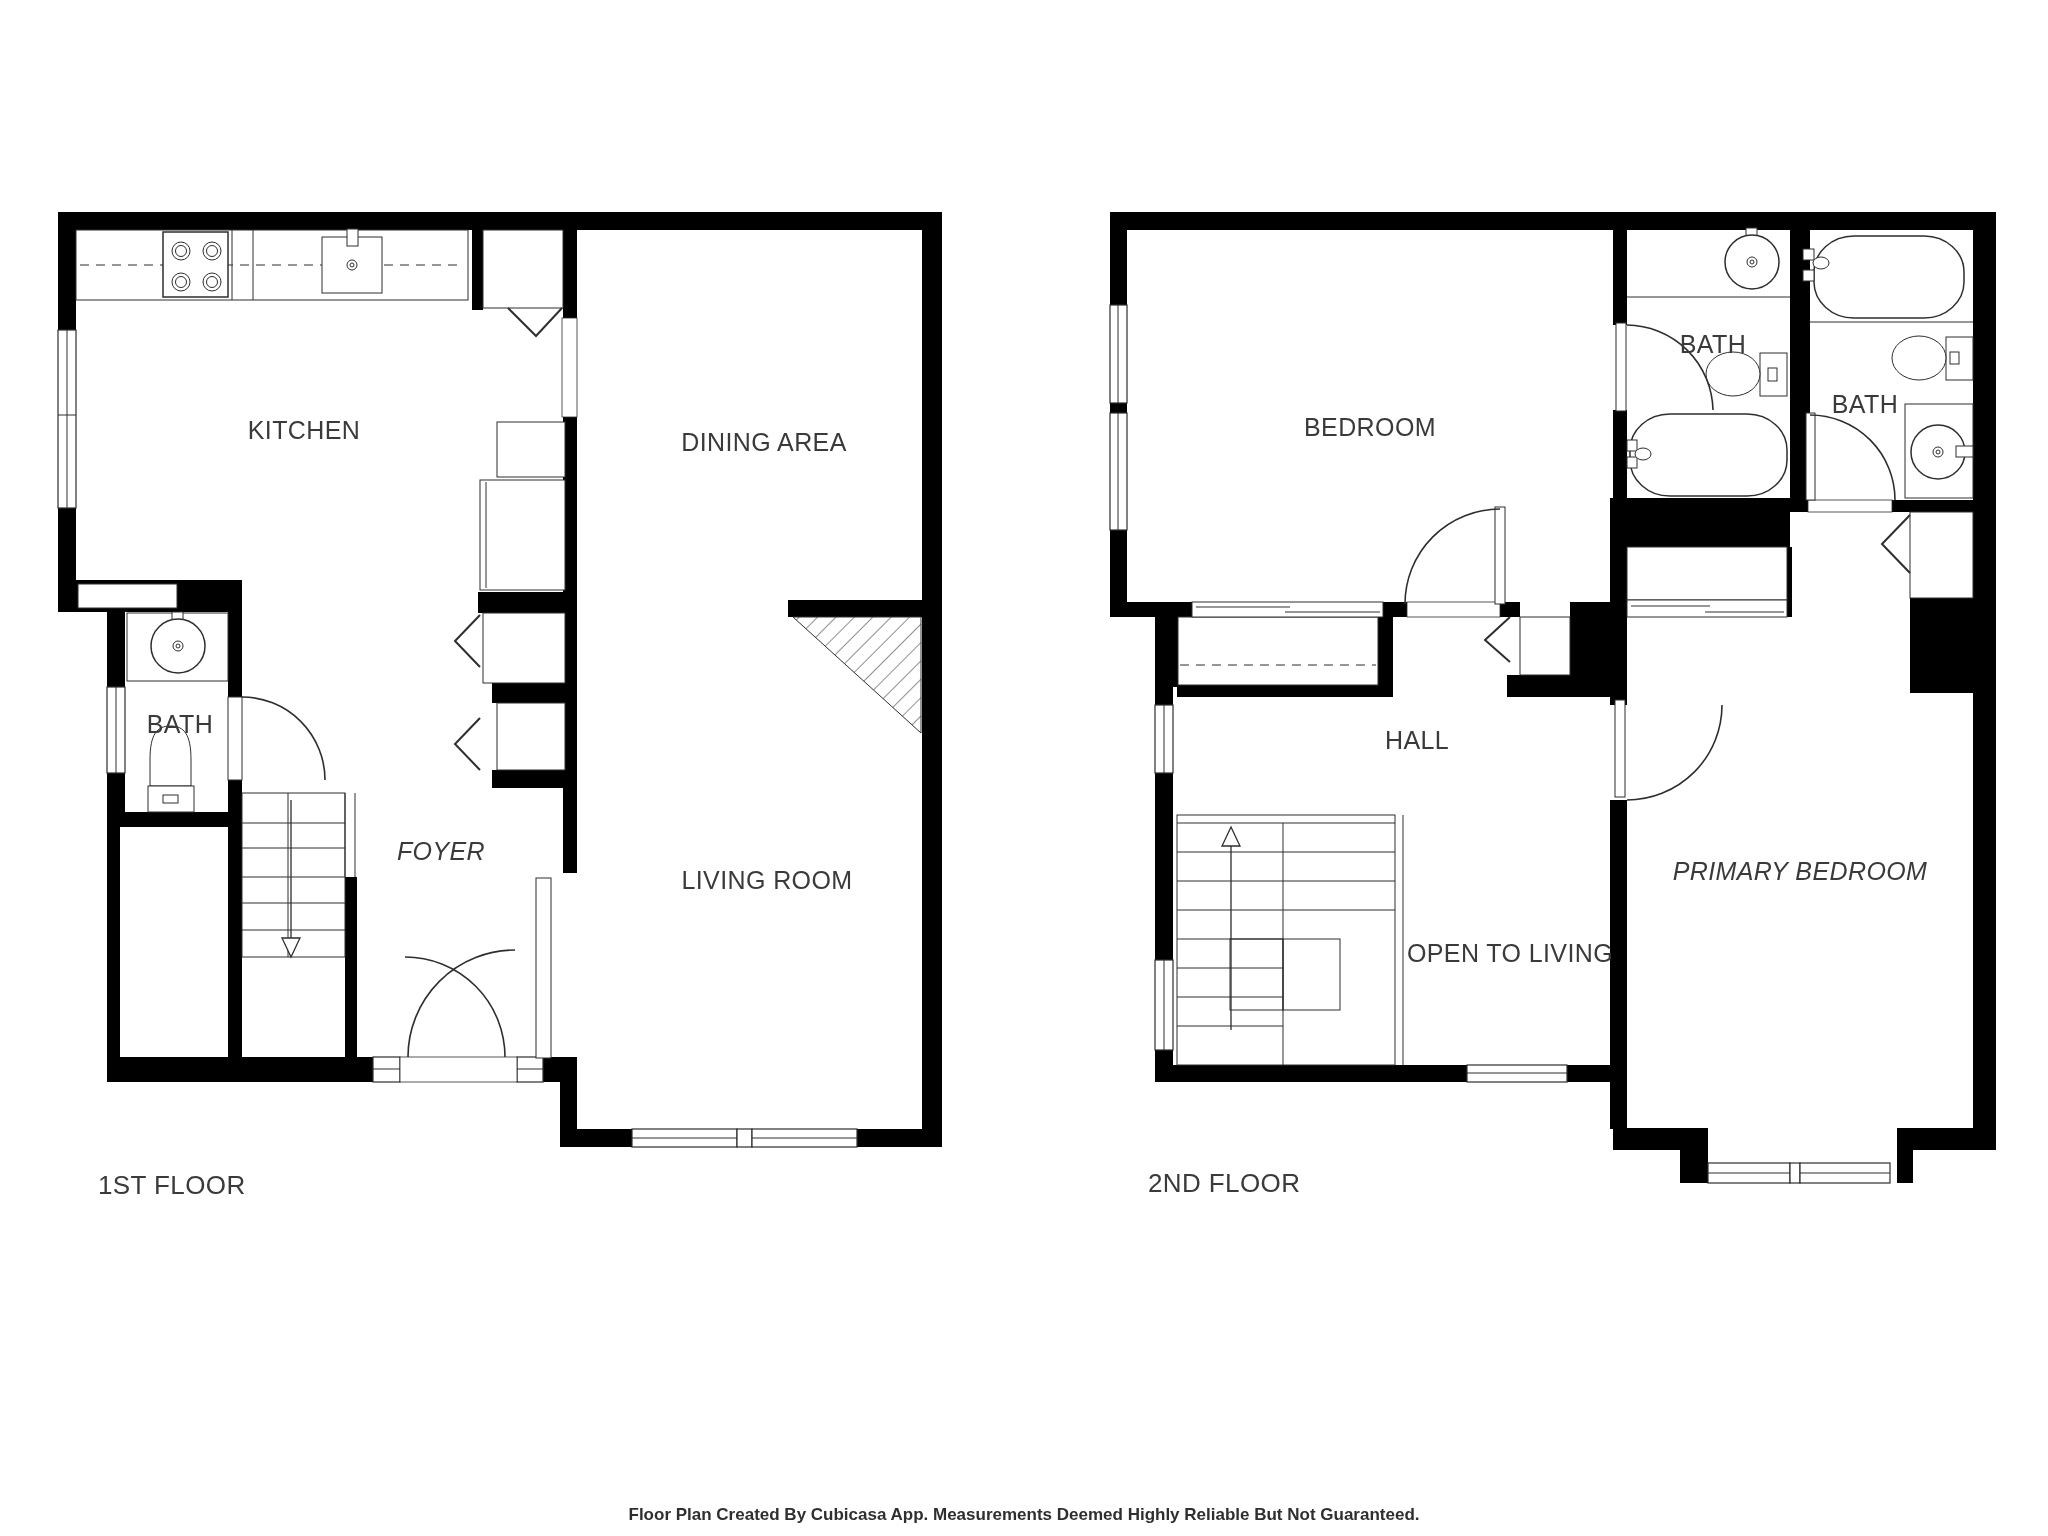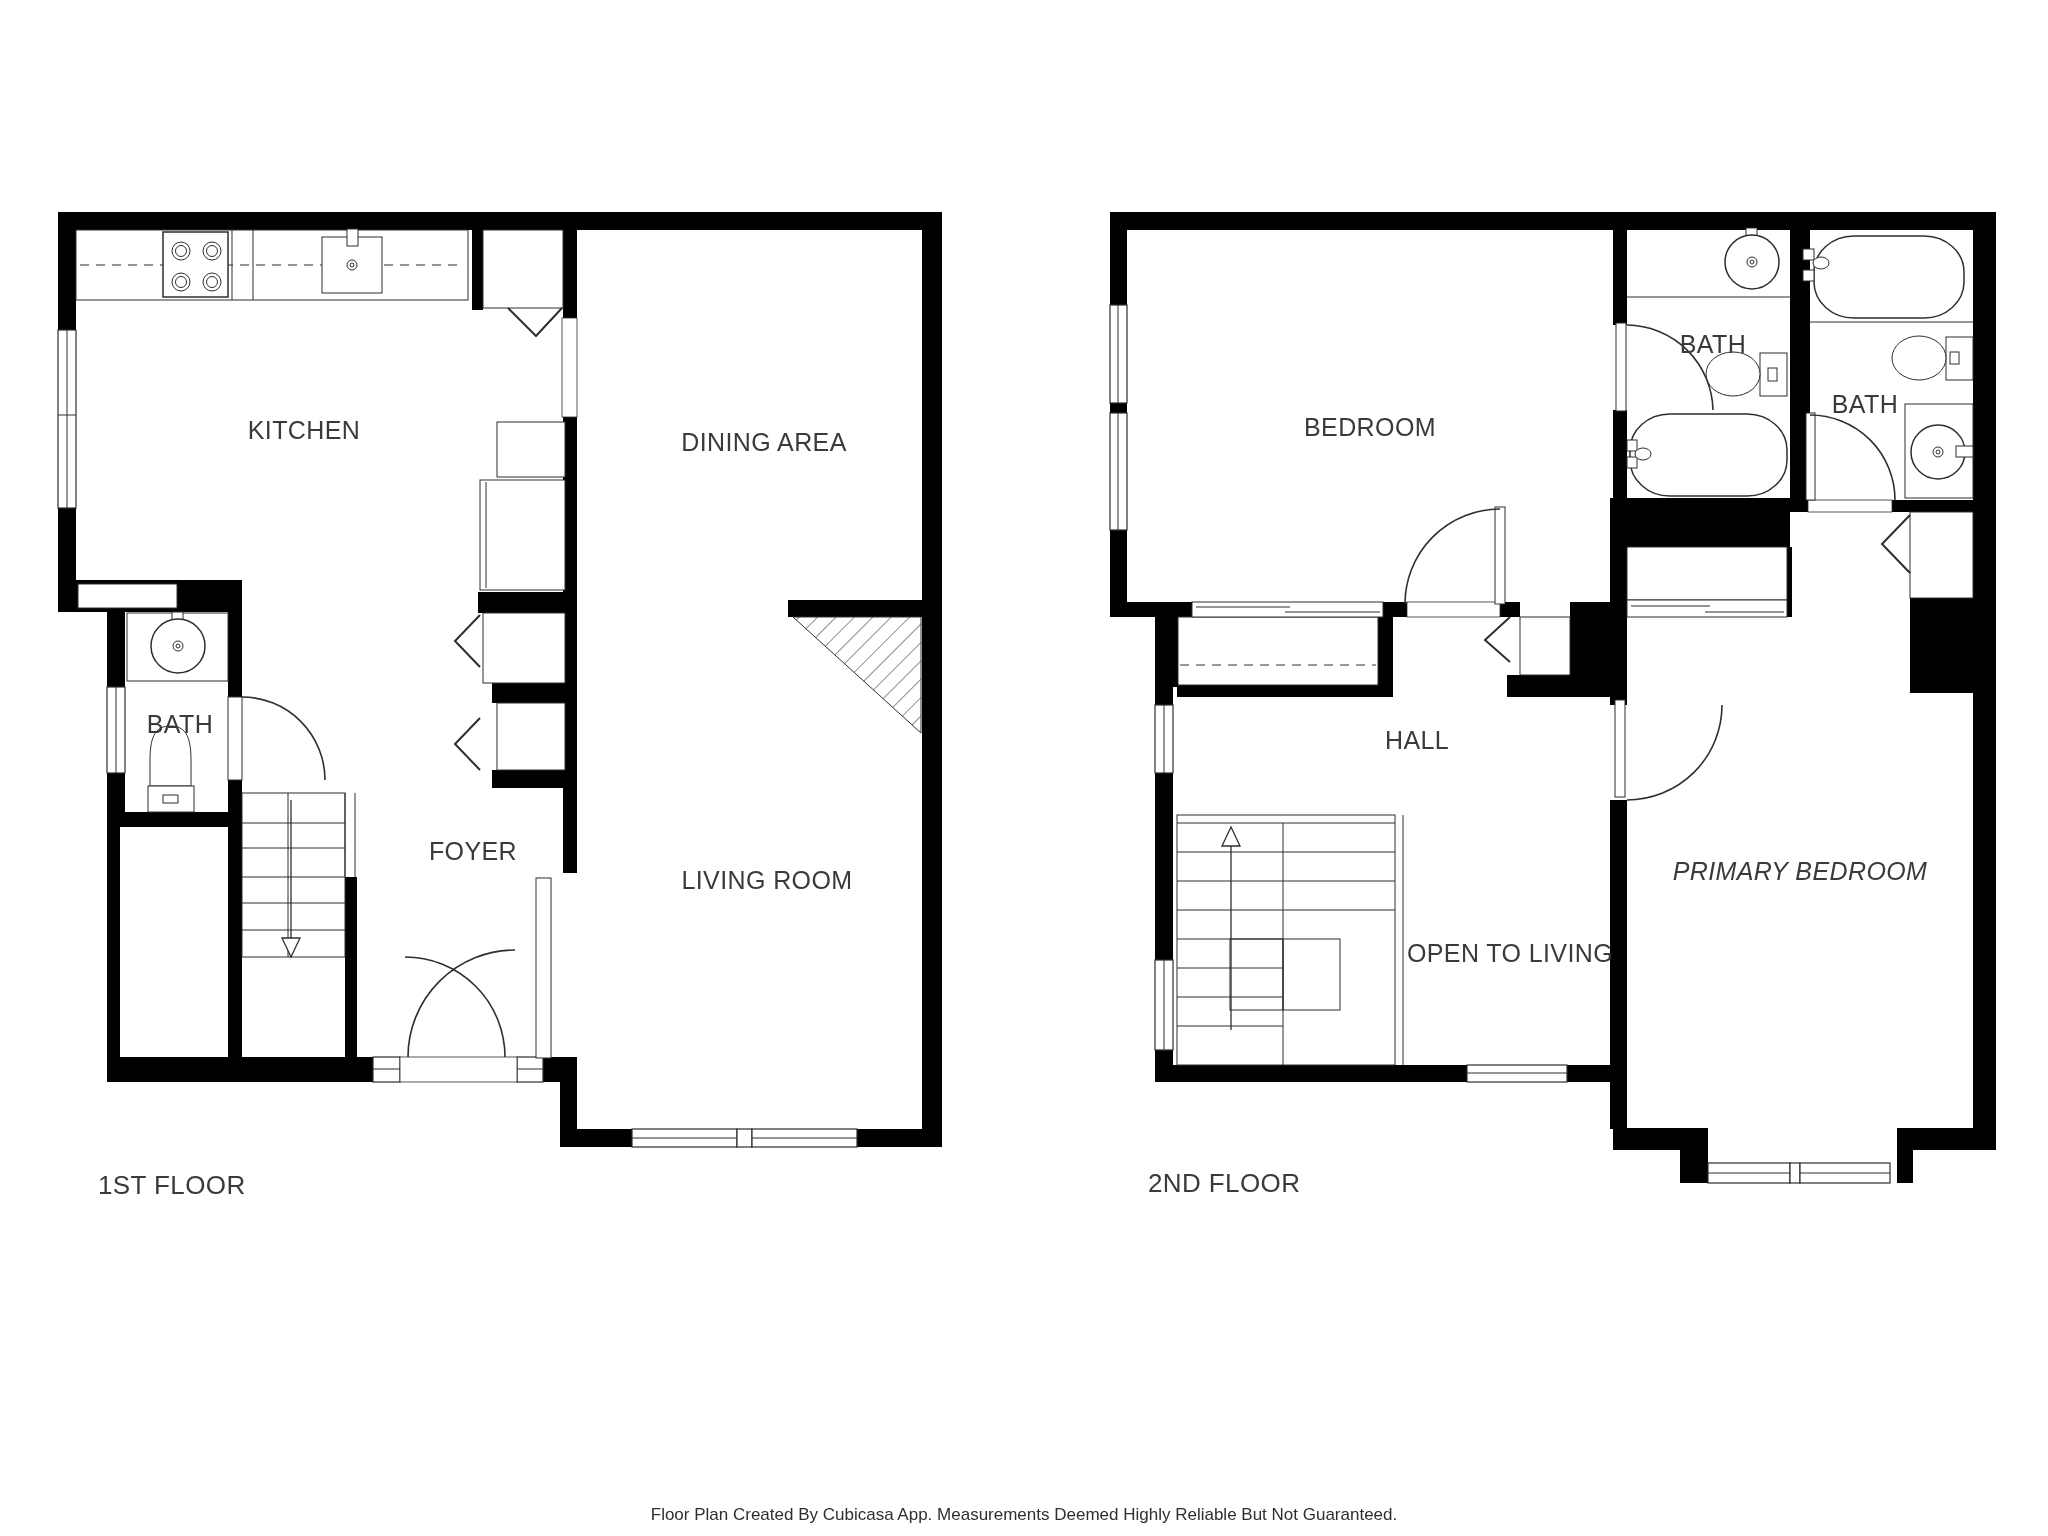--- a/index.html
+++ b/index.html
@@ -14,21 +14,21 @@
   .thin{fill:none;stroke:var(--line);stroke-width:1;}
   .ln{fill:none;stroke:var(--line);stroke-width:1.3;}
   .arc{fill:none;stroke:var(--line);stroke-width:1.6;}
   .vdoor{fill:none;stroke:var(--line);stroke-width:2;}
   .dash{fill:none;stroke:var(--line);stroke-width:1.2;stroke-dasharray:9 7;}
   .room-label{position:absolute;transform:translate(-50%,-50%);white-space:nowrap;
       font-size:25px;letter-spacing:.4px;color:var(--text);}
   .floor-title{position:absolute;transform:translate(0,-50%);white-space:nowrap;
       font-size:26px;letter-spacing:.4px;color:var(--text);}
   .footer-note{position:absolute;left:50%;transform:translateX(-50%);white-space:nowrap;
-      font-size:17px;font-weight:400;color:#2f2f2f;}
+      font-size:17px;font-weight:700;color:#2f2f2f;}
 </style>
 </head>
 <body>
 
 <div class="canvas">
 
 <svg class="plan-svg" width="2048" height="1536" viewBox="0 0 2048 1536">
   <defs>
     <pattern id="hatch" width="13" height="13" patternUnits="userSpaceOnUse" patternTransform="rotate(45)">
       <line x1="0" y1="0" x2="0" y2="13" stroke="#333333" stroke-width="1.1"></line>
@@ -335,21 +335,21 @@
     <g>
       <rect class="fx2" x="1615" y="700" width="10" height="97"></rect>
       <path class="arc" d="M1722,705 A95,95 0 0 1 1627,800"></path>
     </g>
   </g>
 </svg>
 
 <div class="room-label" style="left:304px;top:430px;">KITCHEN</div>
 <div class="room-label" style="left:764px;top:430px;margin-top:12px;">DINING AREA</div>
 <div class="room-label" style="left:180px;top:724px;">BATH</div>
-<div class="room-label" style="left:473px;top:851px;">FOYER</div>
+<div class="room-label" style="left:441px;top:851px;font-style:italic;">FOYER</div>
 <div class="room-label" style="left:767px;top:880px;">LIVING ROOM</div>
 <div class="room-label" style="left:1370px;top:427px;">BEDROOM</div>
 <div class="room-label" style="left:1713px;top:344px;">BATH</div>
 <div class="room-label" style="left:1865px;top:404px;">BATH</div>
 <div class="room-label" style="left:1417px;top:740px;">HALL</div>
 <div class="room-label" style="left:1510px;top:953px;">OPEN TO LIVING</div>
 <div class="room-label" style="left:1800px;top:871px;font-style:italic;">PRIMARY BEDROOM</div>
 
 <div class="floor-title" style="left:98px;top:1185px;text-align:center;">1ST FLOOR</div>
 <div class="floor-title" style="left:1148px;top:1183px;text-align:center;">2ND FLOOR</div>

